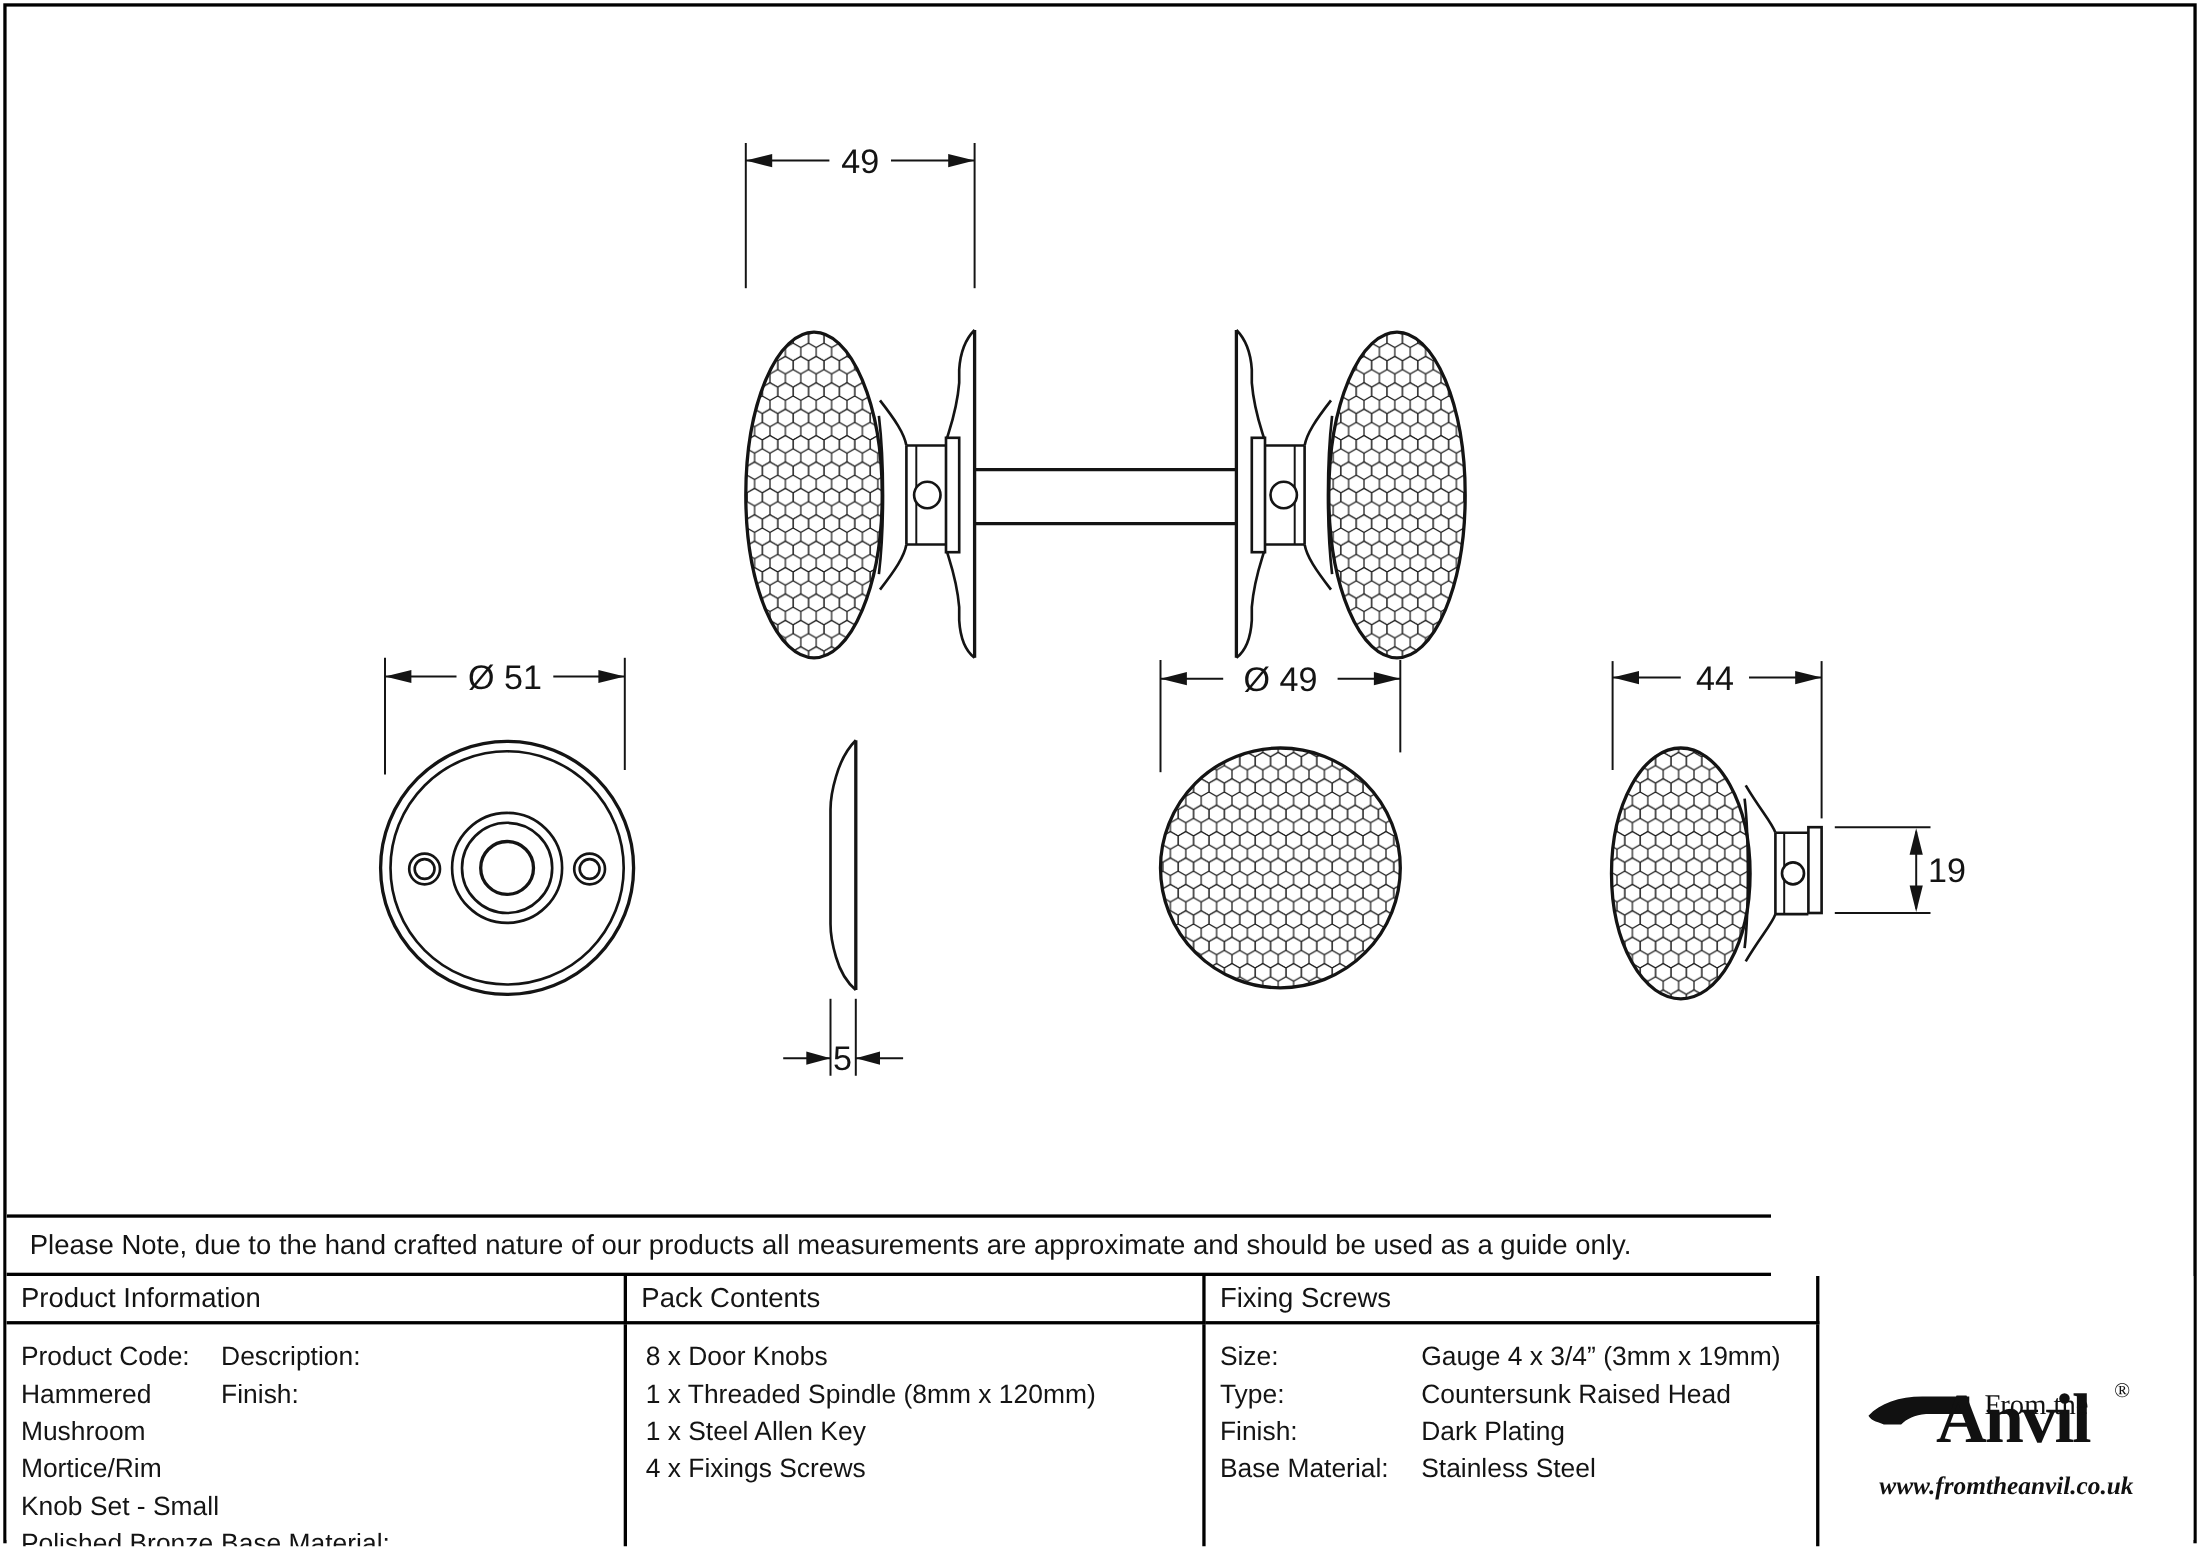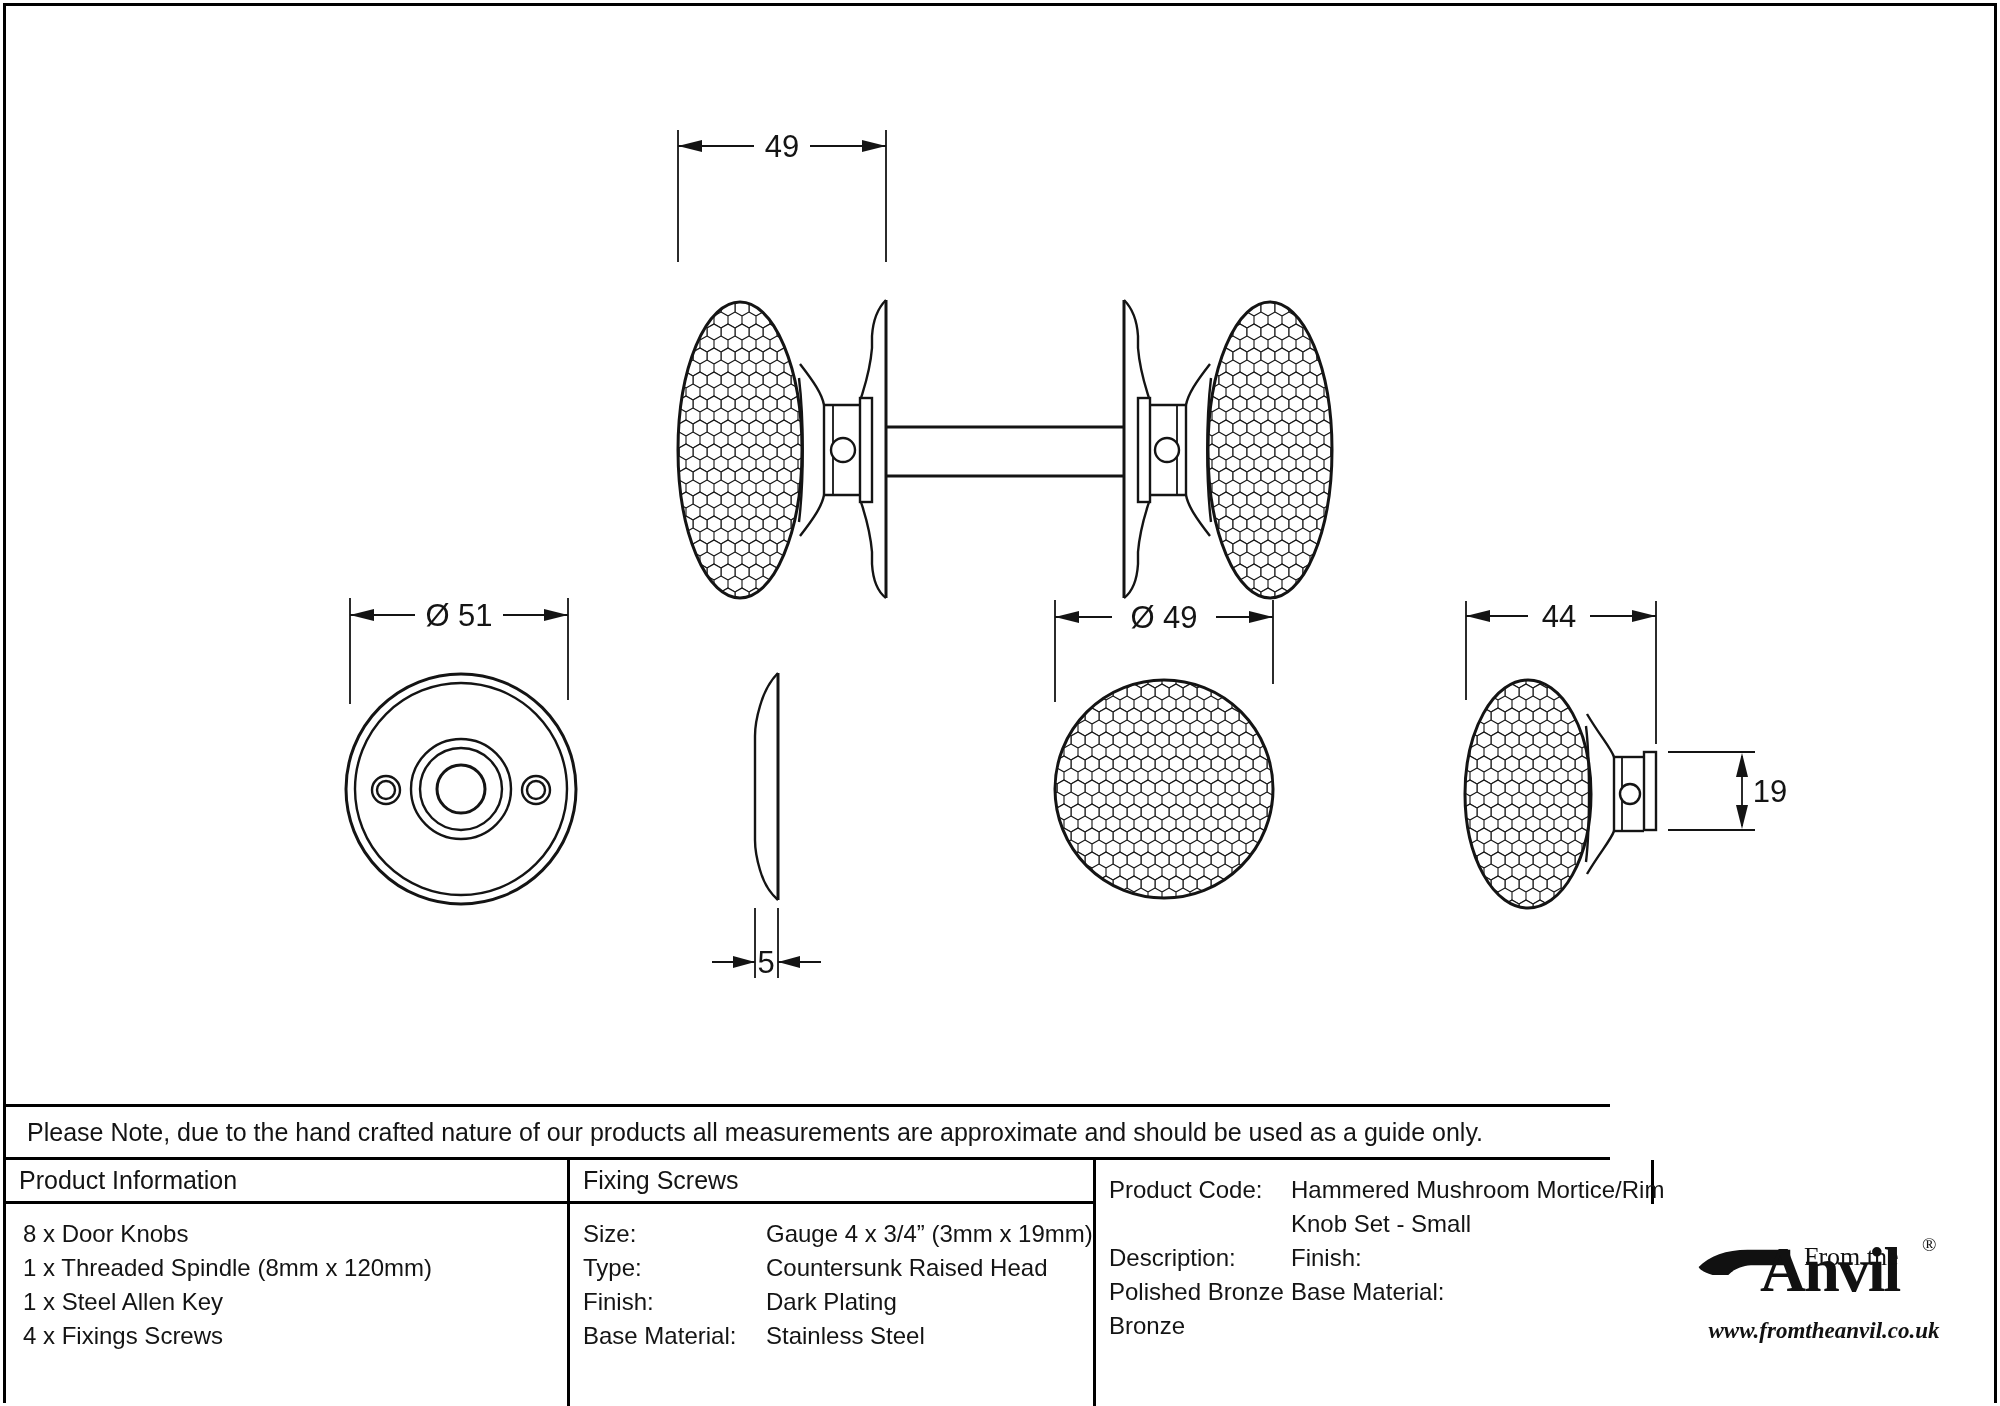--- a/index.html
+++ b/index.html
@@ -176,40 +176,43 @@
 
   <div class="note-row">
     <span>Please Note, due to the hand crafted nature of our products all measurements are approximate and should be used as a guide only.</span>
   </div>
 
   <div class="tbl">
     <div class="hcell">
       <span>Product Information</span>
     </div>
     <div class="hcell">
+      <span>Pack Contents</span>
+    </div>
+    <div class="hcell">
       <span>Fixing Screws</span>
     </div>
 
     <div class="logo-cell">
       <div class="logo">
         <svg class="beam" viewBox="0 0 110 34">
           <path d="M 3,24 C 15,11 35,4 59,4 L 108,4 L 108,22 L 63,22 C 51,23 43,27 37,33 L 19,33 C 10,30 5,28 3,24 Z" fill="#111"></path>
         </svg>
         <div class="brand">Anvil</div>
         <div class="tagline">From the</div>
         <div class="reg">®</div>
         <div class="site">www.fromtheanvil.co.uk</div>
       </div>
     </div>
 
     <div class="ccell">
       <div class="kv">
         <div>Product Code:</div>
+        <div>Description:</div>
         <div>Hammered Mushroom Mortice/Rim Knob Set - Small</div>
-        <div>Description:</div>
         <div>Finish:</div>
         <div>Polished Bronze</div>
         <div>Base Material:</div>
         <div>Bronze</div>
       </div>
     </div>
 
     <div class="ccell">
       <div class="items">
         <div>8 x Door Knobs</div>

